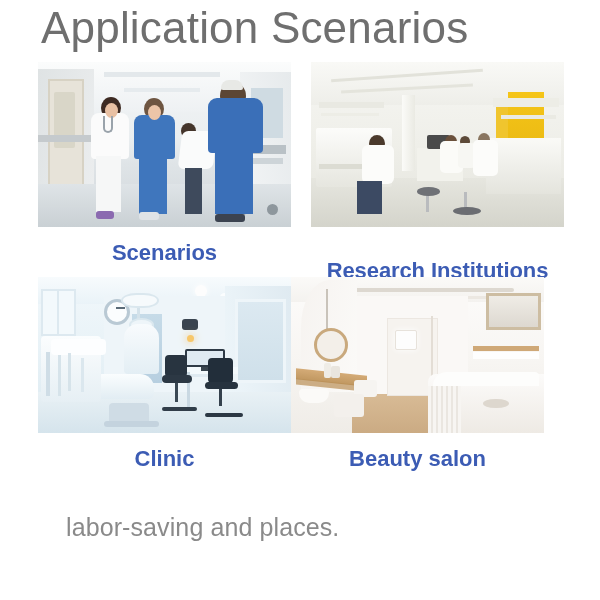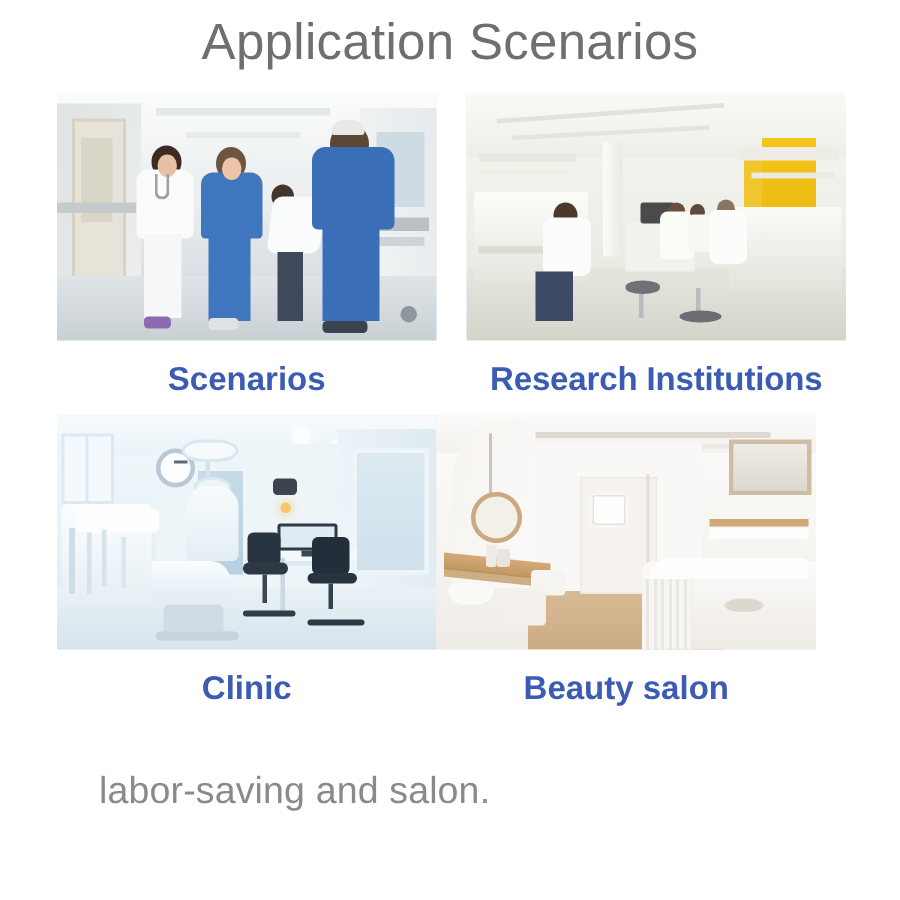--- a/index.html
+++ b/index.html
@@ -18,26 +18,26 @@
     height: 600px;
     background: #ffffff;
   }
 
   
   .page-title {
     position: absolute;
     top: 6px;
     left: 0;
     width: 600px;
-    text-align: center;
-    font-size: 34px;
+    font-size: 44px;
     font-weight: 400;
     color: #6f6f6f;
     letter-spacing: 0.2px;
     line-height: 44px;
+    padding-left: 41px;
   }
 
   
   .grid {
     position: absolute;
     top: 62px;
     left: 38px;
     width: 526px;
   }
 
@@ -61,21 +61,21 @@
   .caption {
     width: 100%;
     text-align: center;
     color: #3c5cb4;
     font-size: 22px;
     font-weight: 700;
     line-height: 30px;
     padding-top: 11px;
     white-space: nowrap;
   }
-  .caption.wide { font-size: 22px; letter-spacing: -0.1px; }
+  .caption.wide { font-size: 22px; letter-spacing: -0.1px; margin-top: 18px; }
 
   
   .blurb {
     position: absolute;
     left: 66px;
     top: 514px;
     width: 520px;
     color: #8a8a8a;
     font-size: 25px;
     font-weight: 400;
@@ -419,16 +419,16 @@
               <div class="sh stool1"></div>
           </div>
         </div>
         <div class="caption">Beauty salon</div>
       </div>
 
     </div>
   </div>
 
   <div class="blurb">
-    <div>labor-saving and salon.</div>
+    <div>labor-saving and places.</div>
   </div>
 
 </div>
 
 </body></html>

